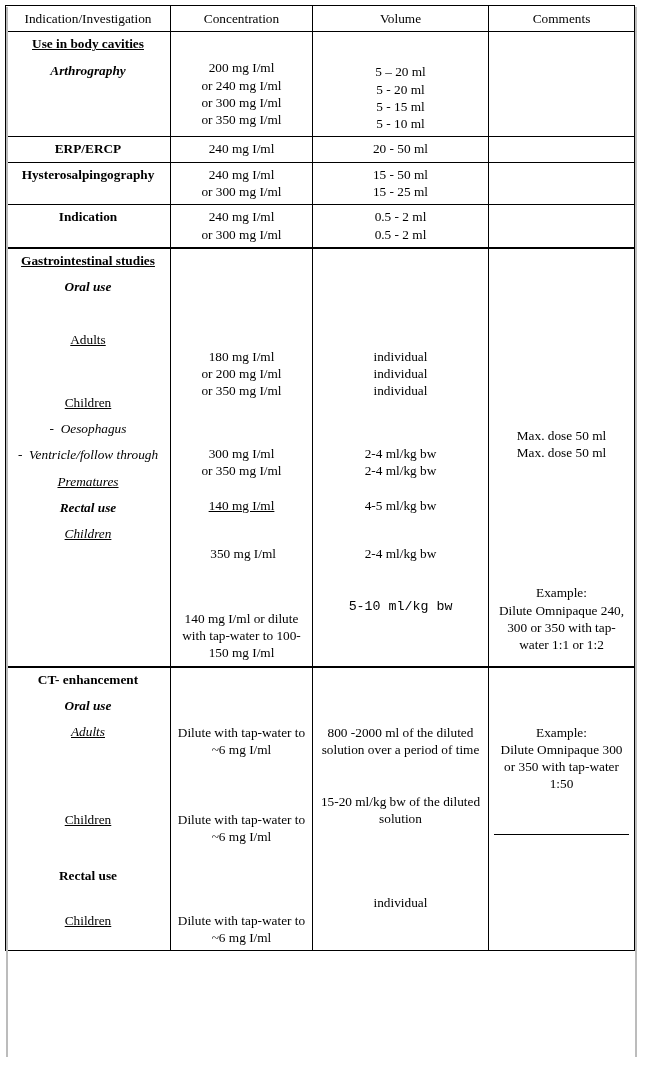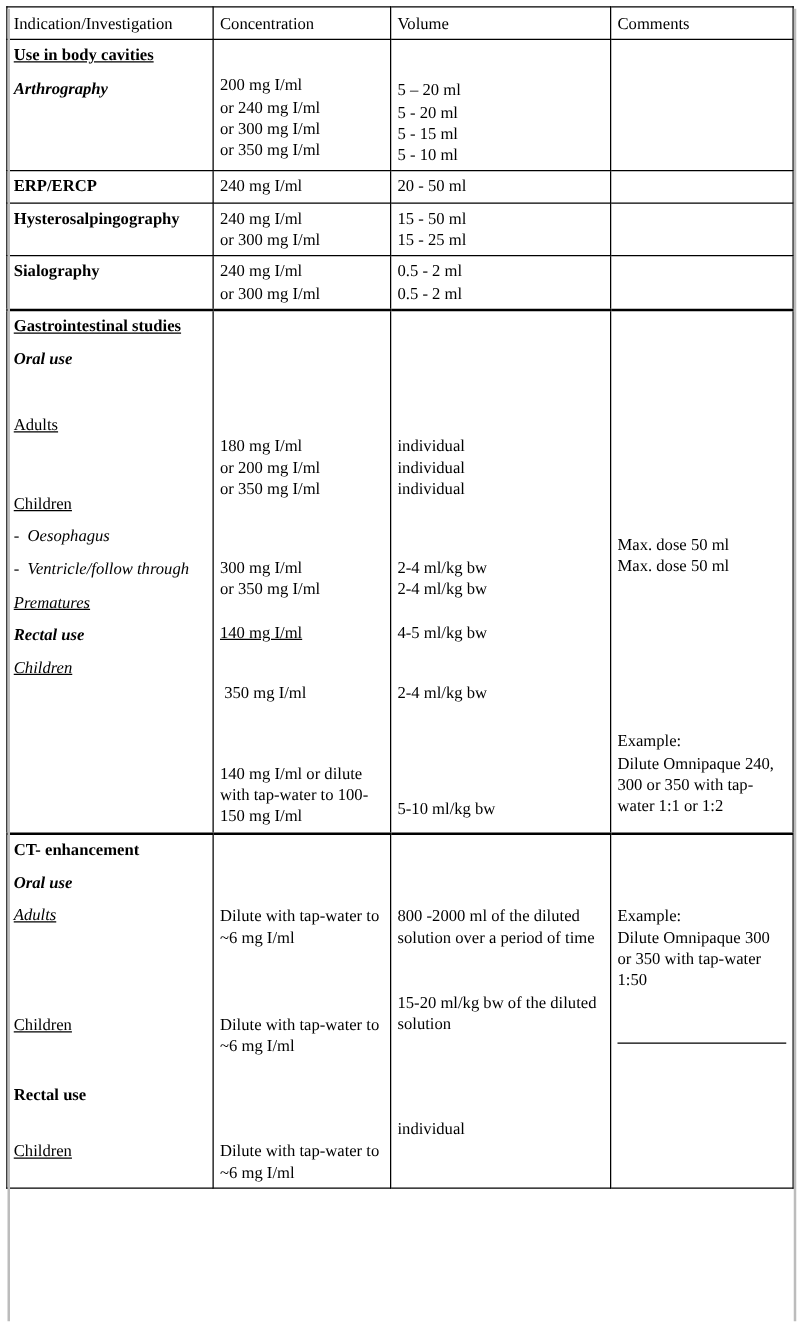--- a/index.html
+++ b/index.html
@@ -14,20 +14,21 @@
     font-family: "Liberation Serif", "DejaVu Serif", serif;
     color: #000000;
     overflow: hidden;
   }
 
   #dosage-table-wrap {
     position: absolute;
     left: 5px;
     top: 5px;
     width: 629px;
+    text-align: center;
   }
 
   
   .scan-edge {
     position: absolute;
     top: 2px;
     width: 2px;
     height: 1050px;
     background: #bcbcbc;
   }
@@ -146,21 +147,21 @@
         </td>
         <td>
           <span class="line">15 - 50 ml</span>
           <span class="line">15 - 25 ml</span>
         </td>
         <td></td>
       </tr>
 
       <tr>
         <td>
-          <span class="line b">Sialography</span>
+          <span class="line b">Indication</span>
         </td>
         <td>
           <span class="line">240 mg I/ml</span>
           <span class="line">or 300 mg I/ml</span>
         </td>
         <td>
           <span class="line">0.5 - 2 ml</span>
           <span class="line">0.5 - 2 ml</span>
         </td>
         <td></td>
@@ -189,21 +190,21 @@
           <span class="line" style="margin-top:48px;">140 mg I/ml or dilute with tap-water to 100-150 mg I/ml</span>
         </td>
         <td>
           <span class="line" style="margin-top:96px;">individual</span>
           <span class="line">individual</span>
           <span class="line">individual</span>
           <span class="line" style="margin-top:45px;">2-4 ml/kg bw</span>
           <span class="line">2-4 ml/kg bw</span>
           <span class="line" style="margin-top:18px;">4-5 ml/kg bw</span>
           <span class="line" style="margin-top:30px;">2-4 ml/kg bw</span>
-          <span class="line" style="margin-top:76px;">5-10 ml/kg bw</span>
+          <span class="line" style="margin-top:36px;font-family:Liberation Mono, monospace;">5-10 ml/kg bw</span>
         </td>
         <td>
           <span class="line" style="margin-top:175px;">Max. dose 50 ml</span>
           <span class="line">Max. dose 50 ml</span>
           <span class="line" style="margin-top:123px;">Example:</span>
           <span class="line">Dilute Omnipaque 240, 300 or 350 with tap-water 1:1 or 1:2</span>
         </td>
       </tr>
 
       <tr class="section-start">

